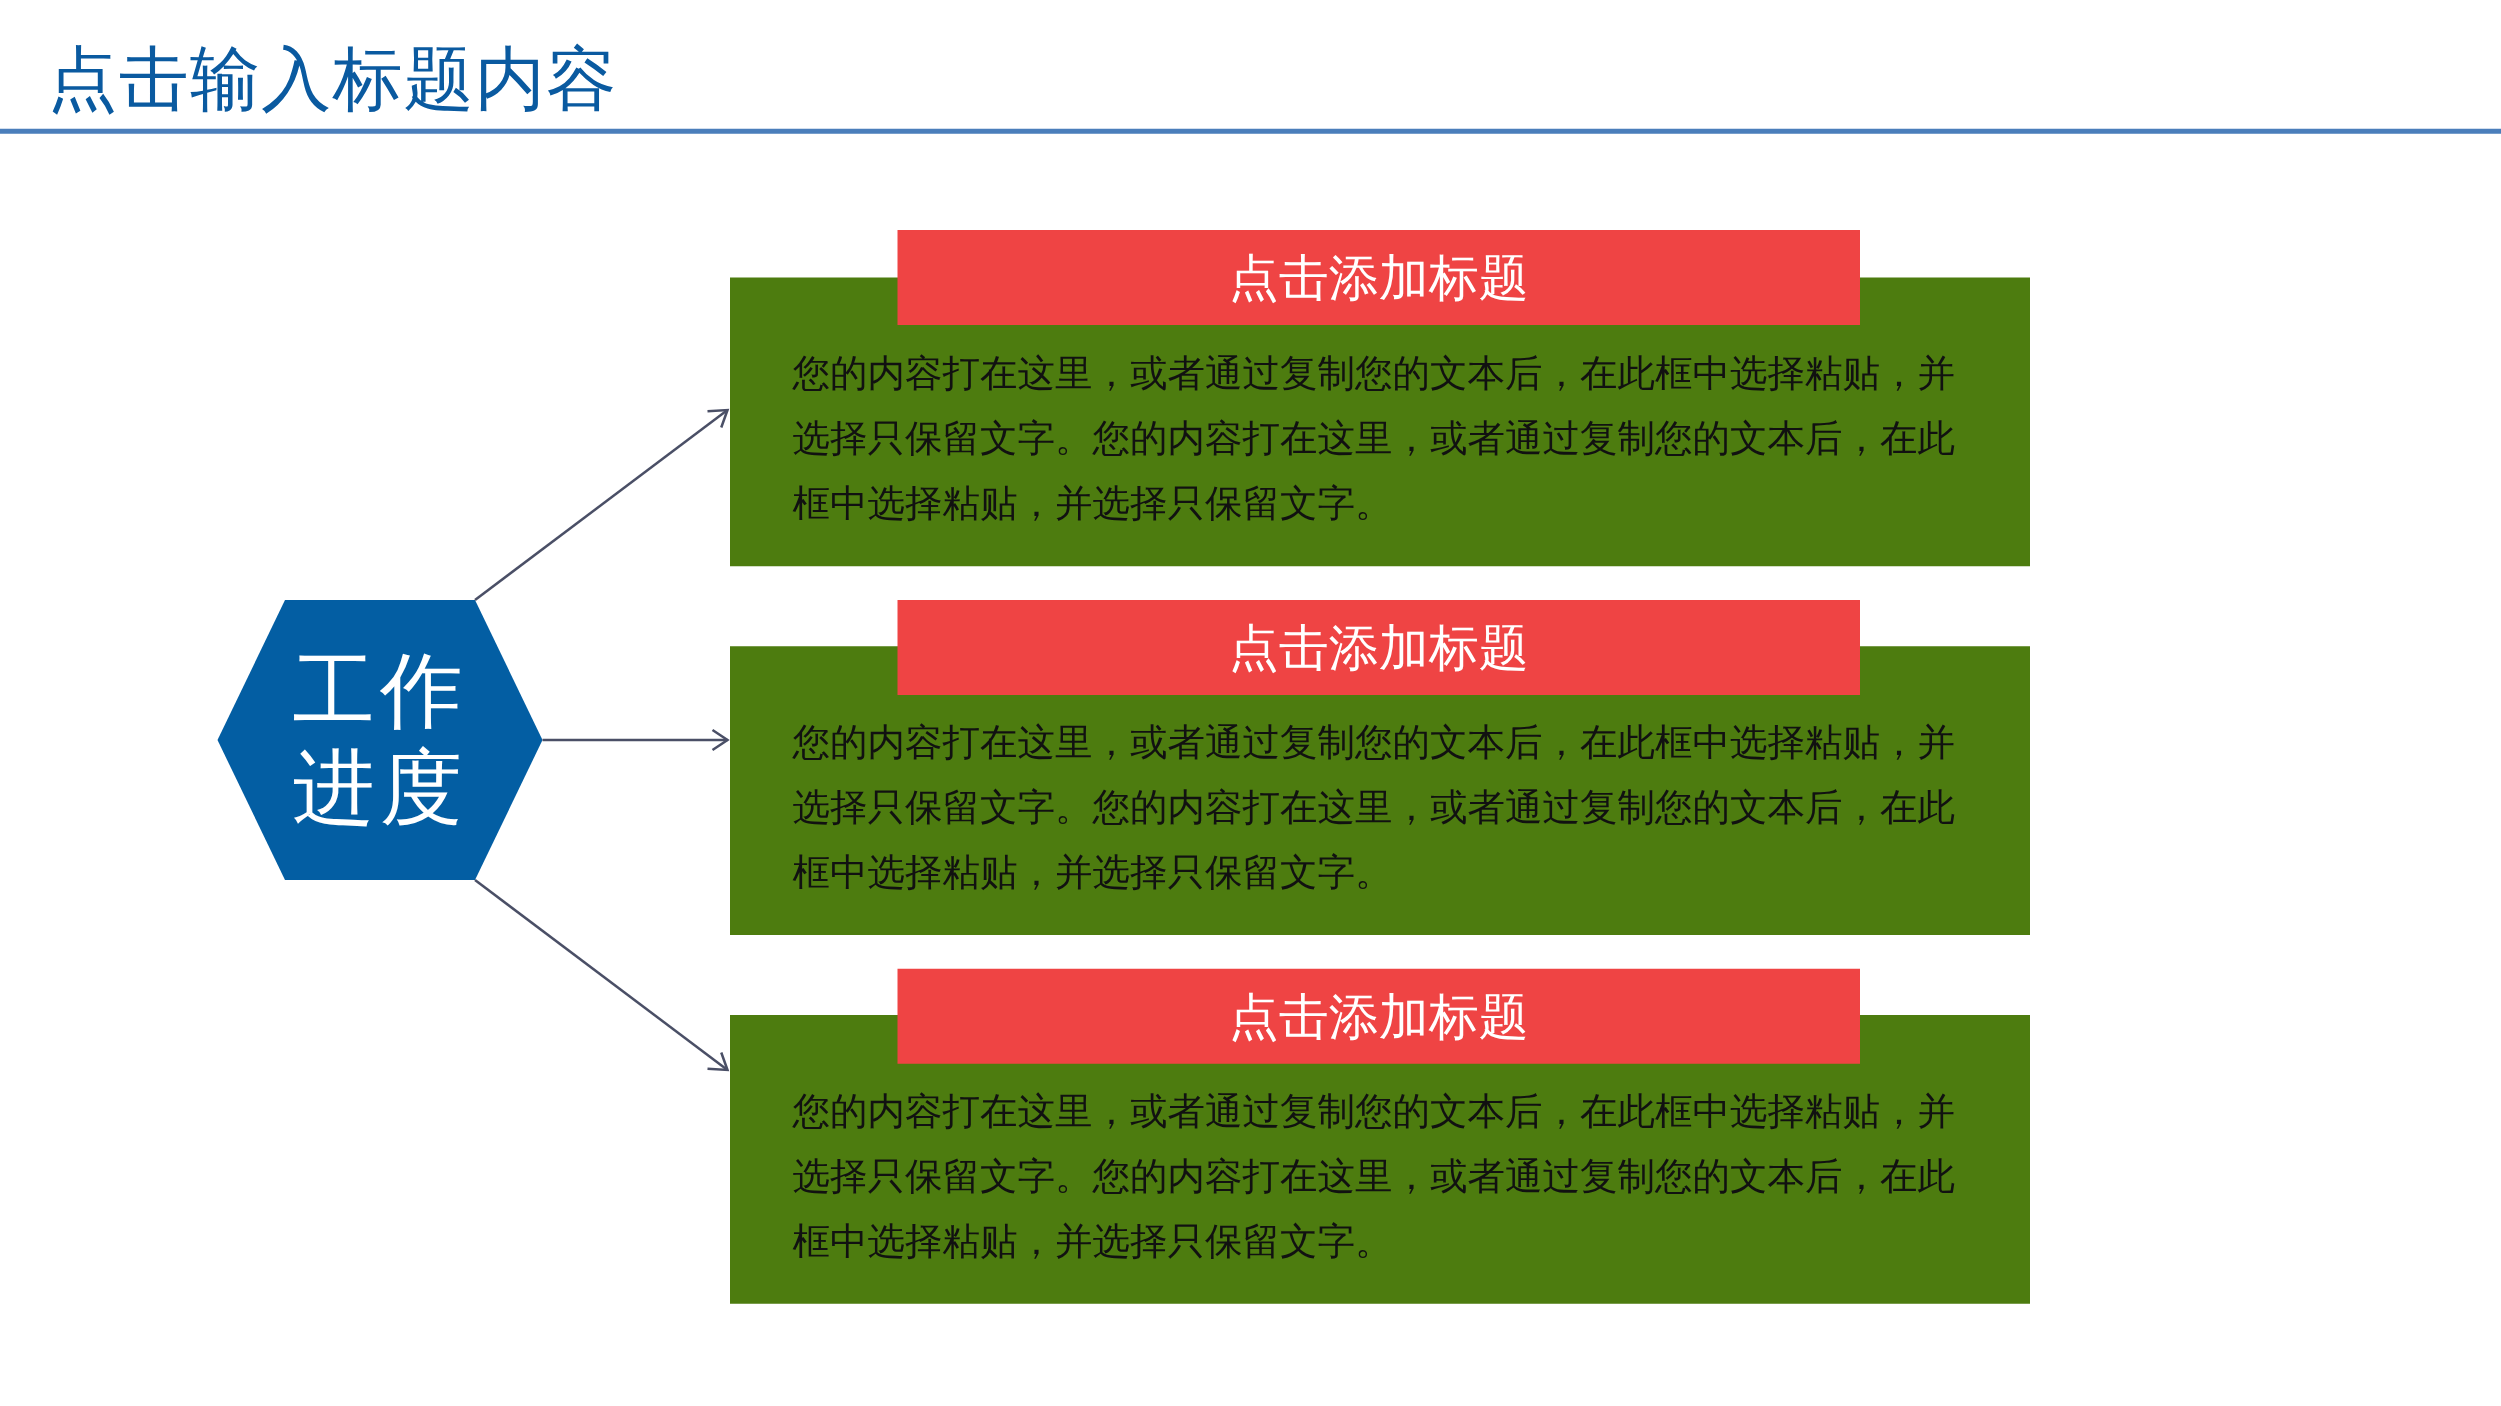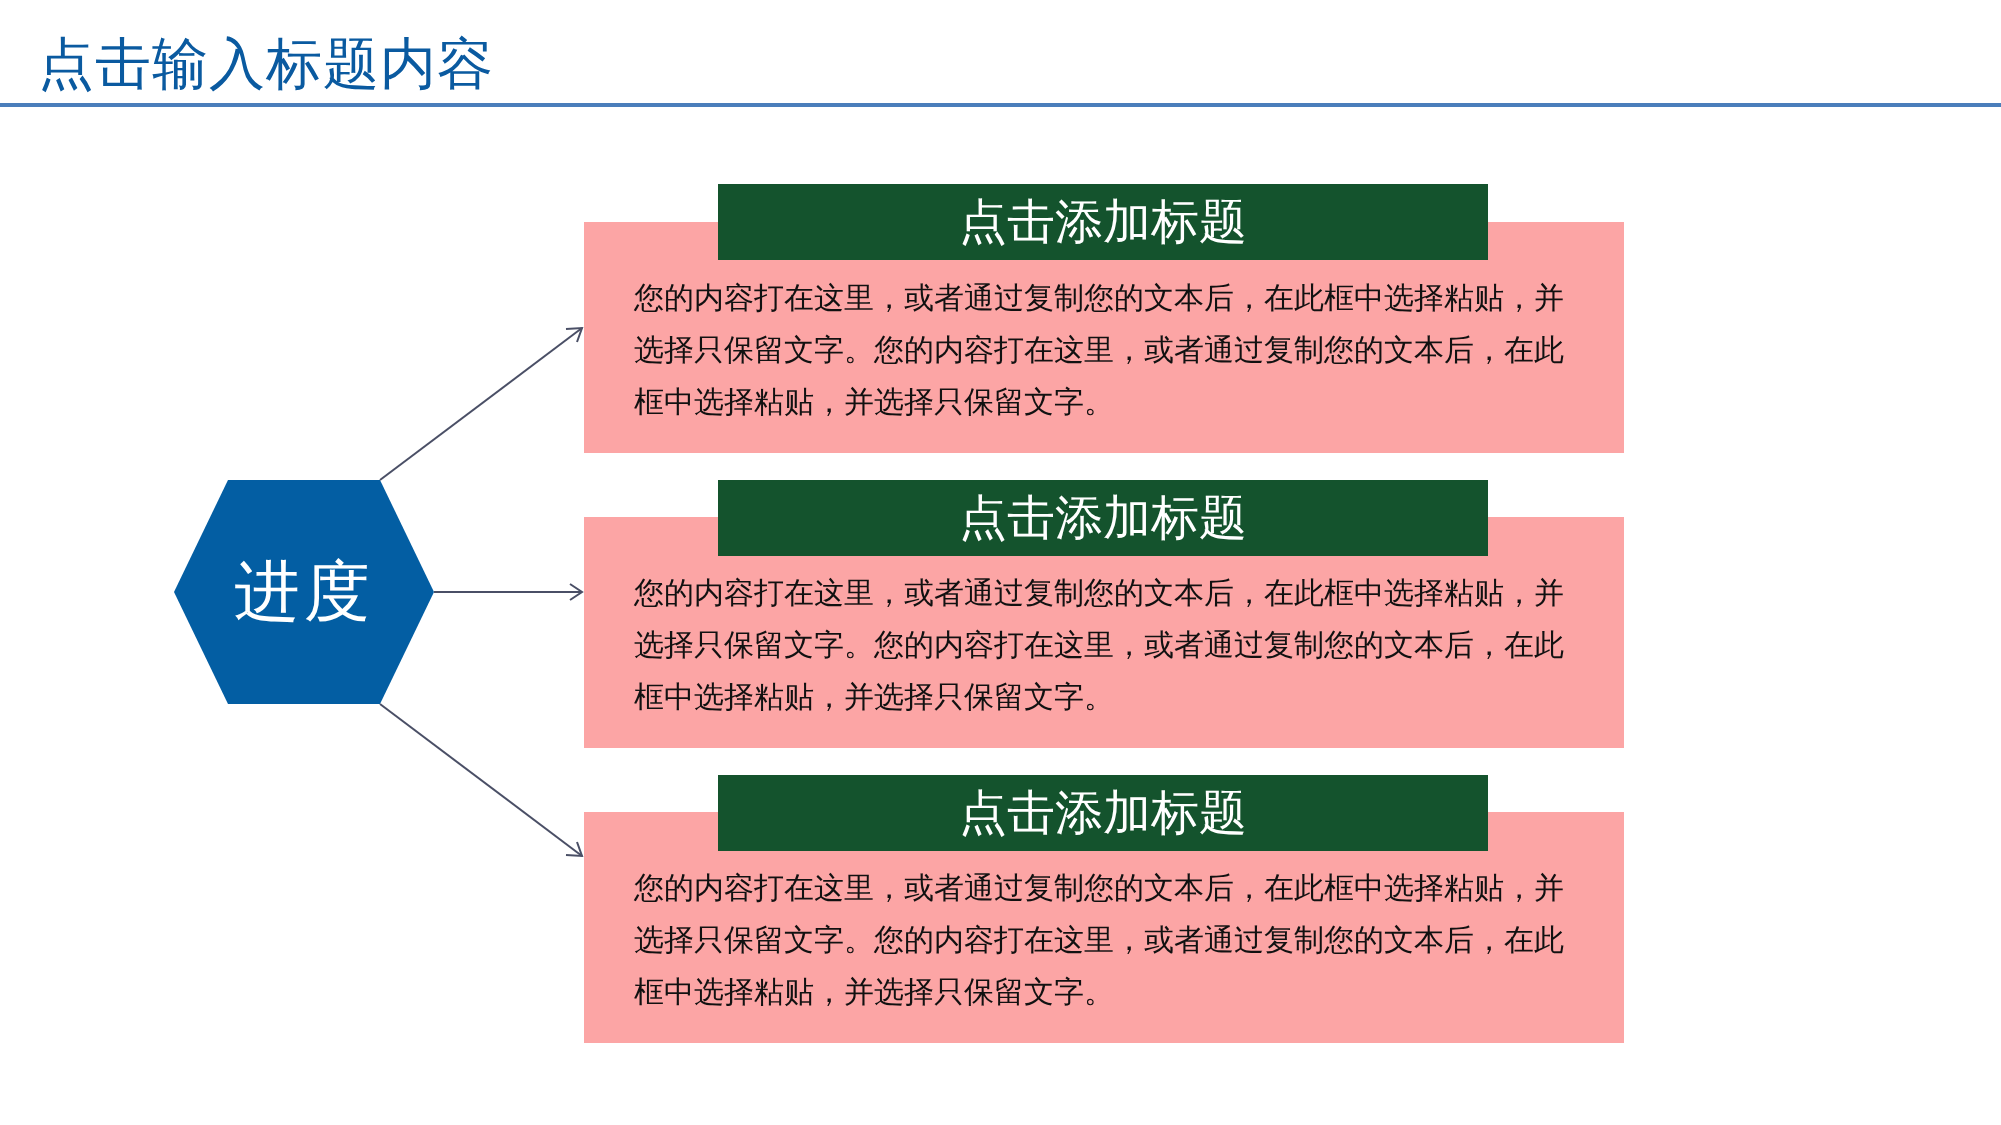--- a/index.html
+++ b/index.html
@@ -1,22 +1,22 @@
 <!DOCTYPE html>
 <html><head>
 <meta charset="utf-8">
 <style>
   html, body { margin:0; padding:0; background:#ffffff; }
   body { width:2001px; height:1125px; position:relative; overflow:hidden; font-family:"DejaVu Sans","Liberation Sans",sans-serif; }
   .page-title { position:absolute; left:38px; top:26px; font-size:56px; font-weight:normal; color:#0a5aa0; letter-spacing:1px; line-height:76px; }
   .title-rule { position:absolute; left:0; top:103px; width:2001px; height:4px; background:#4a7ebb; }
   .connectors { position:absolute; left:0; top:0; width:2001px; height:1125px; }
   .hex-label { position:absolute; left:174px; top:480px; width:260px; height:224px; display:flex; flex-direction:column; align-items:center; justify-content:center; color:#ffffff; font-size:66px; line-height:78px; letter-spacing:4px; }
-  .card { position:absolute; left:584px; width:1040px; height:231px; background:#fca5a5;font-family:Liberation Mono, monospace; }
-  .card-header { position:absolute; left:718px; width:770px; height:76px; background:#14532d; color:#ffffff; font-size:48px; display:flex; align-items:center; justify-content:center; }
+  .card { position:absolute; left:584px; width:1040px; height:231px; background:#4d7c0f; }
+  .card-header { position:absolute; left:718px; width:770px; height:76px; background:#ef4444; color:#ffffff; font-size:40px; display:flex; align-items:center; justify-content:center; }
   .card-body { position:absolute; left:50px; top:52px; width:940px; font-size:30px; line-height:52px; color:#111111; }
 </style>
 </head>
 <body>
 
 <div class="page-title">点击输入标题内容</div>
 <div class="title-rule"></div>
 
 <svg class="connectors" viewBox="0 0 2001 1125" xmlns="http://www.w3.org/2000/svg">
   <polygon points="228,480 380,480 434,592 380,704 228,704 174,592" fill="#035ea3"></polygon>
@@ -24,20 +24,21 @@
     <line x1="380" y1="480" x2="582" y2="328"></line>
     <polyline points="566,329 582,328 577,342"></polyline>
     <line x1="434" y1="592" x2="582" y2="592"></line>
     <polyline points="570,584 582,592 570,600"></polyline>
     <line x1="380" y1="704" x2="582" y2="856"></line>
     <polyline points="577,842 582,856 566,855"></polyline>
   </g>
 </svg>
 
 <div class="hex-label">
+  <div>工作</div>
   <div>进度</div>
 </div>
 
 <div class="card" style="top:222px;">
   <div class="card-body">您的内容打在这里，或者通过复制您的文本后，在此框中选择粘贴，并选择只保留文字。您的内容打在这里，或者通过复制您的文本后，在此框中选择粘贴，并选择只保留文字。</div>
 </div>
 <div class="card-header" style="top:184px;">点击添加标题</div>
 
 <div class="card" style="top:517px;">
   <div class="card-body">您的内容打在这里，或者通过复制您的文本后，在此框中选择粘贴，并选择只保留文字。您的内容打在这里，或者通过复制您的文本后，在此框中选择粘贴，并选择只保留文字。</div>

